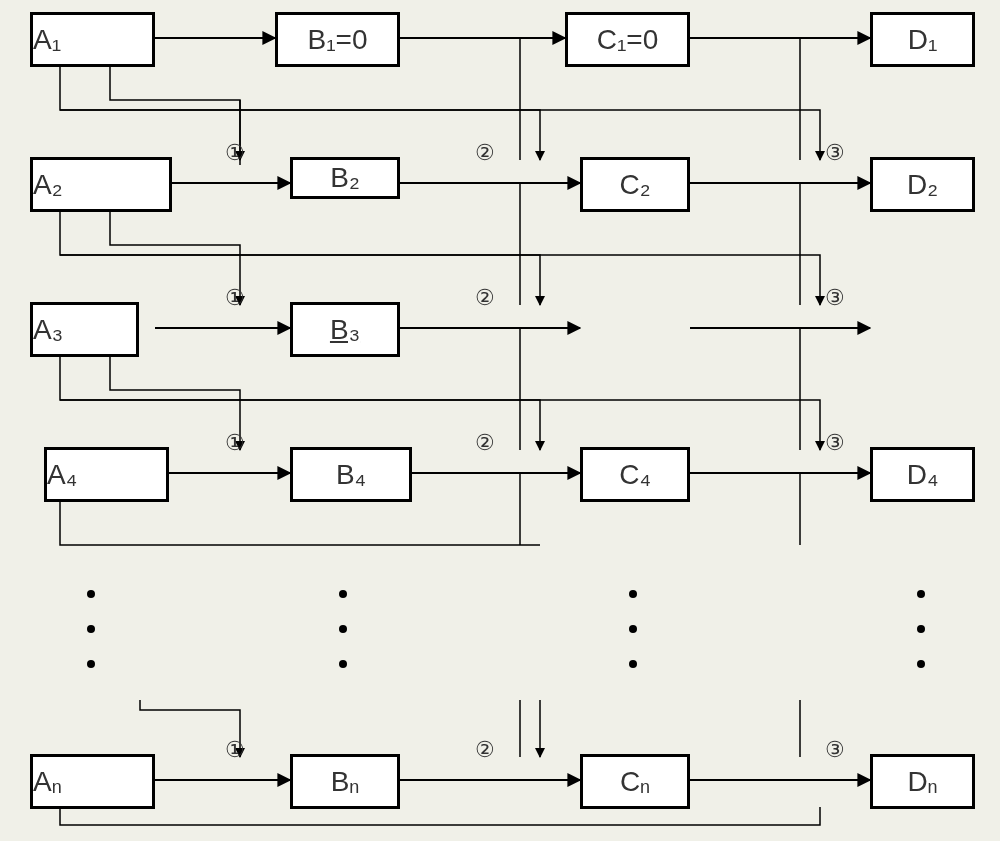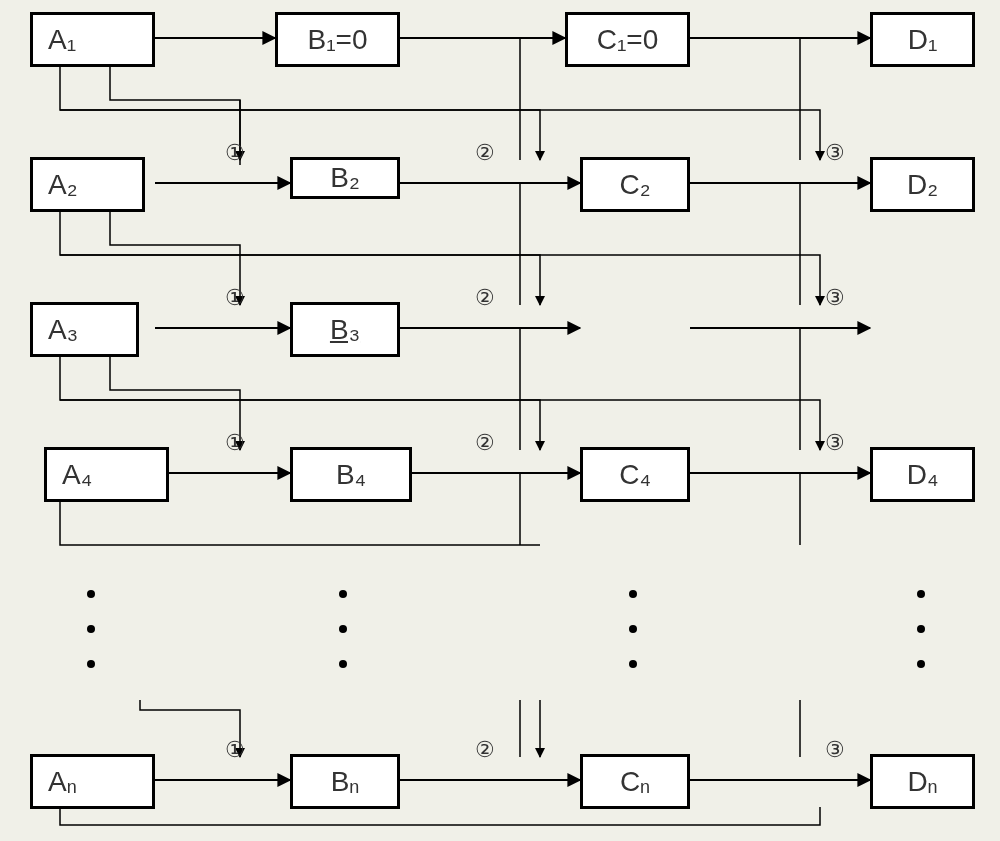--- a/index.html
+++ b/index.html
@@ -17,21 +17,21 @@
   .node {
     position: absolute;
     border: 3px solid #000;
     background: #fff;
     box-sizing: border-box;
     display: flex;
     align-items: center;
     font-size: 28px;
     color: #333;
   }
-  .node-a { justify-content: flex-start; padding-left: 15px; }
+  .node-a { justify-content: flex-start; padding-left: 0; }
   .node-other { justify-content: center; }
   .sub { font-size: 18px; vertical-align: sub; position: relative; top: 6px; }
   .dot {
     position: absolute;
     width: 8px;
     height: 8px;
     background: #000;
     border-radius: 50%;
   }
   .label {
@@ -121,21 +121,21 @@
 <div class="node node-other" style="left:275px; top:12px; width:125px; height:55px;">
       <span>B₁=0</span>
     </div>
 <div class="node node-other" style="left:565px; top:12px; width:125px; height:55px;">
       <span>C₁=0</span>
     </div>
 <div class="node node-other" style="left:870px; top:12px; width:105px; height:55px;">
       <span>D₁</span>
     </div>
 
-<div class="node node-a" style="left:30px; top:157px; width:115px; height:55px;">
+<div class="node node-a" style="left:30px; top:157px; width:142px; height:55px;">
       <span>A₂</span>
     </div>
 <div class="node node-other" style="left:290px; top:157px; width:110px; height:42px;">
       <span>B₂</span>
     </div>
 <div class="node node-other" style="left:580px; top:157px; width:110px; height:55px;">
       <span>C₂</span>
     </div>
 <div class="node node-other" style="left:870px; top:157px; width:105px; height:55px;">
       <span>D₂</span>

